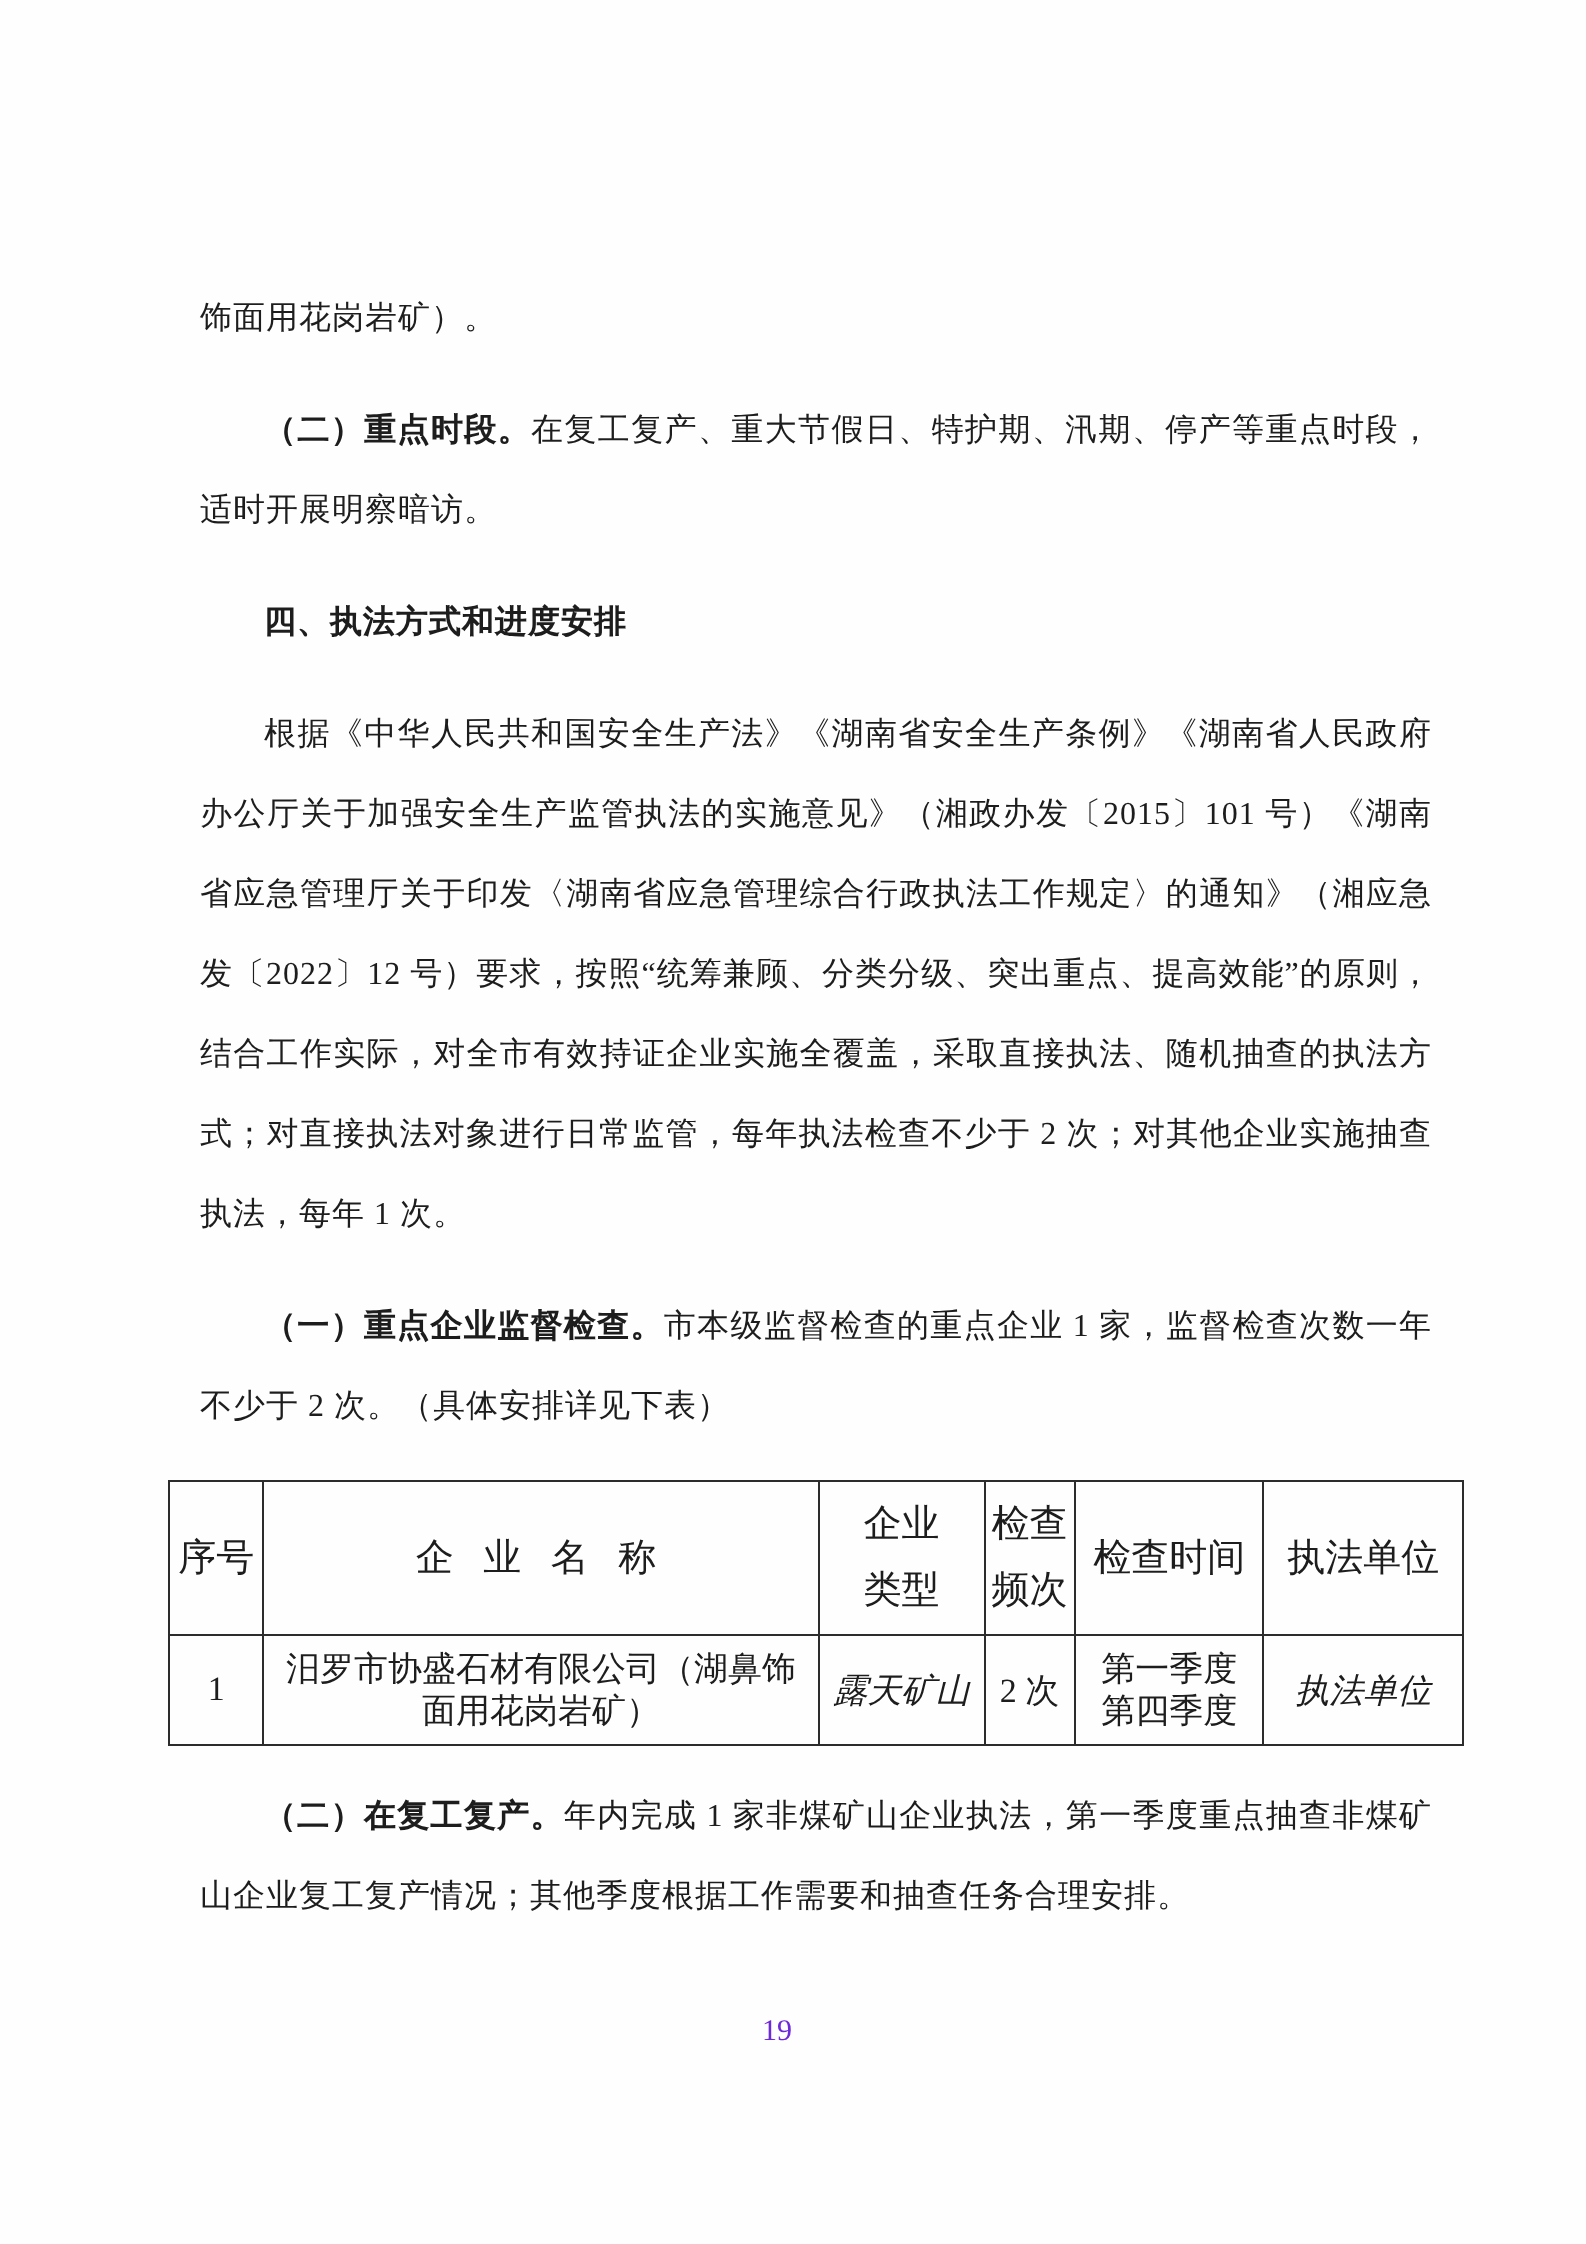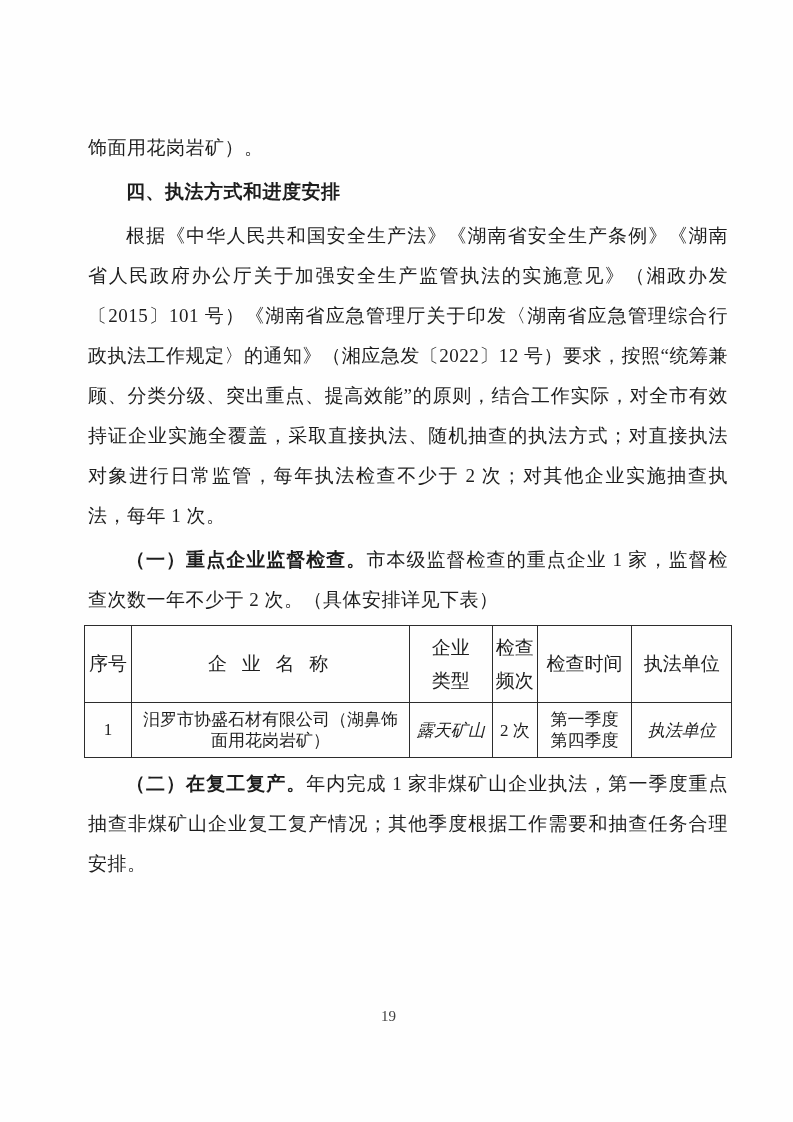--- a/index.html
+++ b/index.html
@@ -16,22 +16,22 @@
     font-family: "Liberation Serif", "DejaVu Serif", serif;
     overflow: hidden;
   }
   .content {
     position: absolute;
     left: 84px;
     top: 124px;
     width: 648px;
   }
   .content p {
-    margin: 4px;
-    font-size: 19px;
+    margin: 16px;
+    font-size: 16px;
     line-height: 40px;
     text-align: justify;
     letter-spacing: 0.5px;
   }
   .indent { text-indent: 2em; }
   .lead-label { font-weight: 700; }
   .heading {
     font-weight: 700;
     text-indent: 2em;
     font-size: 22px;
@@ -81,31 +81,32 @@
     line-height: 21px;
   }
   .cell-seq { font-size: 17px; }
   .pagenum {
     position: absolute;
     left: 0;
     right: 16px;
     top: 1008px;
     text-align: center;
     font-size: 15px;
-    color: #404040;
+    color: #6d28d9;
   }
 </style>
 </head>
 <body>
 
 <div class="page">
   <div class="content">
 
     <p>饰面用花岗岩矿）。</p>
 
+    <p class="indent"><span class="lead-label">（二）重点时段。</span><span>在复工复产、重大节假日、特护期、汛期、停产等重点时段，适时开展明察暗访。</span></p>
 
     <p class="heading">四、执法方式和进度安排</p>
 
     <p class="indent">根据《中华人民共和国安全生产法》《湖南省安全生产条例》《湖南省人民政府办公厅关于加强安全生产监管执法的实施意见》（湘政办发〔2015〕101 号）《湖南省应急管理厅关于印发〈湖南省应急管理综合行政执法工作规定〉的通知》（湘应急发〔2022〕12 号）要求，按照“统筹兼顾、分类分级、突出重点、提高效能”的原则，结合工作实际，对全市有效持证企业实施全覆盖，采取直接执法、随机抽查的执法方式；对直接执法对象进行日常监管，每年执法检查不少于 2 次；对其他企业实施抽查执法，每年 1 次。</p>
 
     <p class="indent"><span class="lead-label">（一）重点企业监督检查。</span><span>市本级监督检查的重点企业 1 家，监督检查次数一年不少于 2 次。（具体安排详见下表）</span></p>
 
     <table class="plan">
       <colgroup>
         <col style="width:7.3%">

